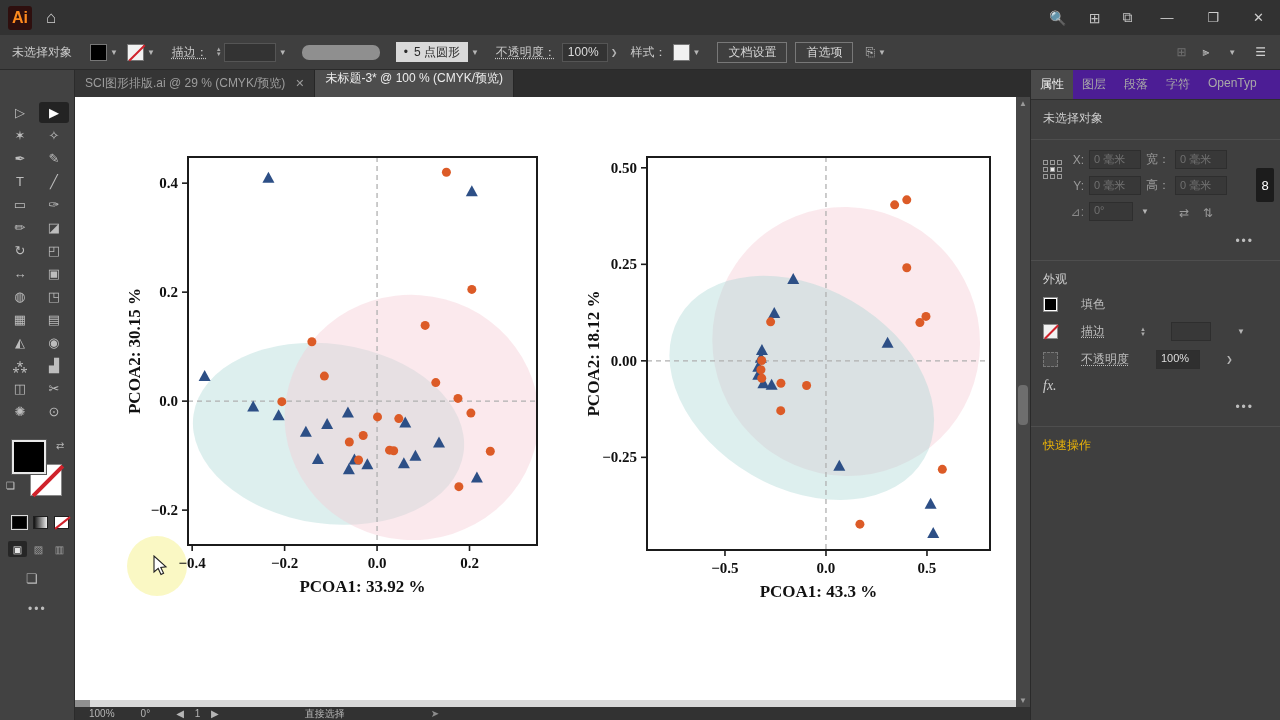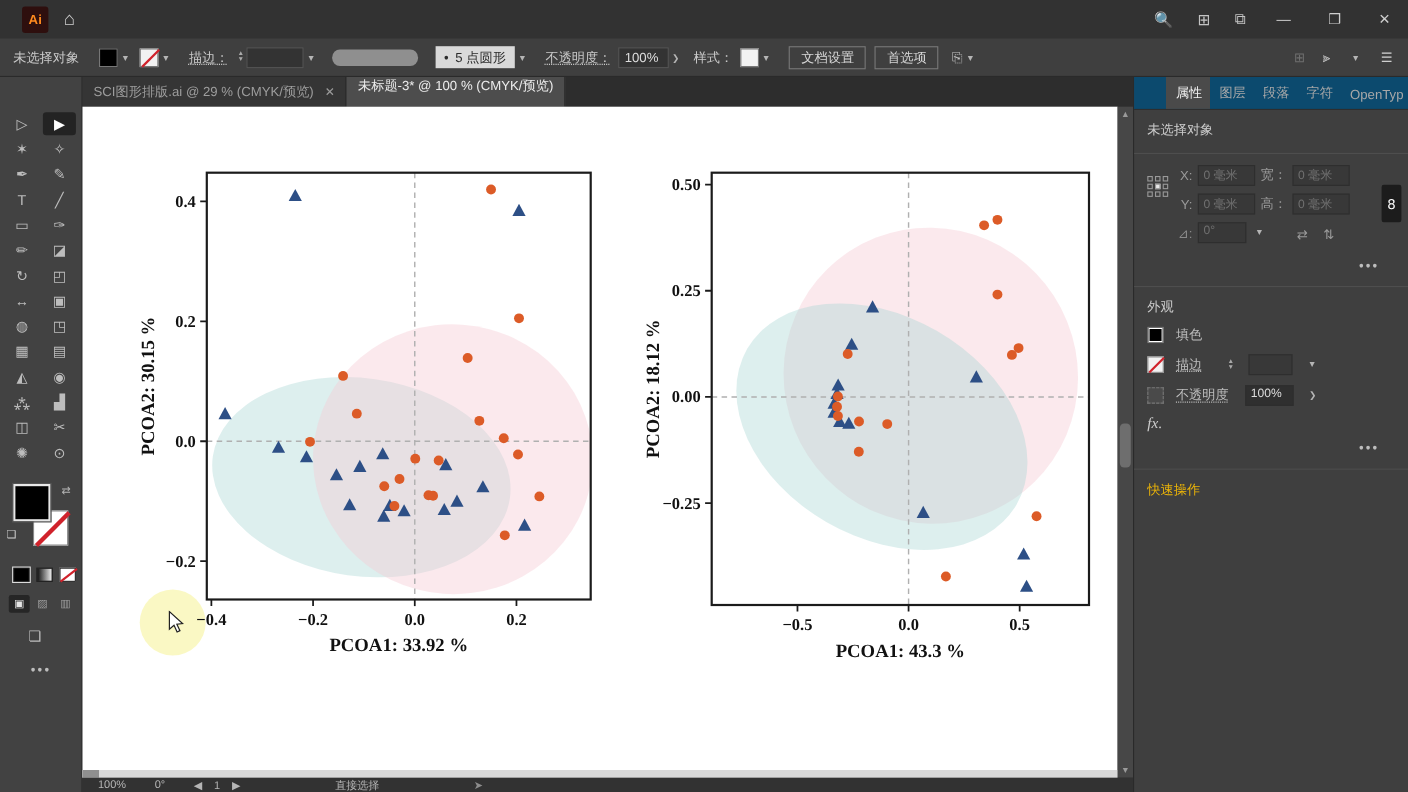--- a/index.html
+++ b/index.html
@@ -1,21 +1,21 @@
 <!DOCTYPE html>
 <html><head>
 <meta charset="utf-8">
 <style>
   html,body{margin:0;padding:0;background:#202020;}
   *{box-sizing:border-box;font-family:"Liberation Sans",sans-serif;}
   #app{position:relative;width:1280px;height:720px;overflow:hidden;background:#333;user-select:none;}
 
   
   .menubar{position:absolute;left:0;top:0;width:1280px;height:35px;background:#323232;display:flex;align-items:center;color:#d6d6d6;font-size:13px;}
-  .ai-logo{width:24px;height:24px;margin-left:20px;background:#2e0f0e;color:#ff8a1e;font-weight:bold;font-size:12px;display:flex;align-items:center;justify-content:center;border-radius:3px;}
+  .ai-logo{width:24px;height:24px;margin-left:8px;background:#2e0f0e;color:#ff8a1e;font-weight:bold;font-size:16px;display:flex;align-items:center;justify-content:center;border-radius:3px;}
   .home-ico{margin-left:14px;font-size:17px;color:#cfcfcf;}
   .menus{display:flex;margin-left:28px;}
   .menus span{padding:0 13px;line-height:35px;cursor:default;}
   .mb-right{margin-left:auto;display:flex;align-items:center;gap:22px;margin-right:10px;color:#c3c3c3;}
   .mb-right .ico{font-size:14px;}
   .winbtn{font-size:13px;color:#cfcfcf;padding:0 6px;}
 
   
   .optionsbar{position:absolute;left:0;top:35px;width:1280px;height:35px;background:#3f3f3f;border-bottom:1px solid #2a2a2a;display:flex;align-items:center;font-size:12px;color:#c9c9c9;}
   .ob-label{margin:0 6px;white-space:nowrap;}
@@ -70,36 +70,36 @@
   .hscroll .corner{position:absolute;left:0;top:0;width:15px;height:7px;background:#8f8f8f;}
   .vscroll{position:absolute;left:1016px;top:97px;width:14px;height:610px;background:#474747;color:#9a9a9a;}
   .vscroll .arr{position:absolute;left:0;width:14px;text-align:center;font-size:8px;}
   .vscroll .thumb{position:absolute;left:2px;top:288px;width:10px;height:40px;background:#6e6e6e;border-radius:4px;}
 
   
   .statusbar{position:absolute;left:75px;top:707px;width:955px;height:13px;background:#323232;display:flex;align-items:center;gap:26px;padding-left:14px;font-size:10px;color:#b5b5b5;overflow:hidden;}
 
   
   .rightpanel{position:absolute;left:1030px;top:70px;width:250px;height:650px;background:#3f3f3f;border-left:1px solid #2a2a2a;color:#bdbdbd;font-size:12px;}
-  .ptabs{display:flex;align-items:flex-end;height:30px;background:#0c4a6e;border-bottom:1px solid #2e2e2e;padding-left:29px;}
+  .ptabs{display:flex;align-items:flex-start;height:30px;background:#4c1d95;border-bottom:1px solid #2e2e2e;}
   .ptab{padding:6px 9px;color:#a8a8a8;white-space:nowrap;overflow:hidden;}
   .ptab.active{background:#4a4a4a;color:#f0f0f0;}
   .psec{padding:10px 12px 0 12px;}
   .phead{color:#cdcdcd;margin-bottom:8px;}
   .pdivider{border-top:1px solid #4e4e4e;margin:12px 0 0 0;}
   .trow{display:flex;align-items:center;margin-bottom:7px;gap:5px;}
   .tlabel{color:#9a9a9a;width:16px;text-align:right;}
   .tfield{background:#383838;border:1px solid #2e2e2e;color:#707070;width:52px;height:19px;padding:1px 4px;font-size:11px;}
   .refgrid{display:grid;grid-template-columns:repeat(3,5px);grid-template-rows:repeat(3,5px);gap:2px;margin-right:6px;}
   .refgrid i{border:1px solid #9a9a9a;}
   .refgrid i.c{background:#e8e8e8;}
   .chainbox{position:absolute;right:6px;background:#1c1c1c;color:#fff;width:18px;height:34px;display:flex;align-items:center;justify-content:center;font-size:13px;border-radius:2px;}
   .fliprow{display:flex;align-items:center;gap:14px;margin:2px 0 0 22px;color:#9a9a9a;}
   .more-dots{text-align:right;color:#bdbdbd;letter-spacing:2px;padding:6px 14px 0 0;}
-  .aprow{display:flex;align-items:center;gap:11px;margin-bottom:9px;}
+  .aprow{display:flex;align-items:center;gap:23px;margin-bottom:9px;}
   .asw{width:15px;height:15px;border:1px solid #8a8a8a;position:relative;}
   .asw.black{background:#000;box-shadow:inset 0 0 0 1px #fff;}
   .asw.white{background:#f2f2f2;}
   .asw .slash{position:absolute;left:-2px;top:6px;width:19px;height:2px;background:#d0222b;transform:rotate(-45deg);}
   .asw.dim{border:1px dashed #777;background:#4a4a4a;}
   .fx{font-family:"Liberation Serif",serif;font-style:italic;color:#cdcdcd;font-size:14px;}
 </style>
 </head>
 <body>
 

